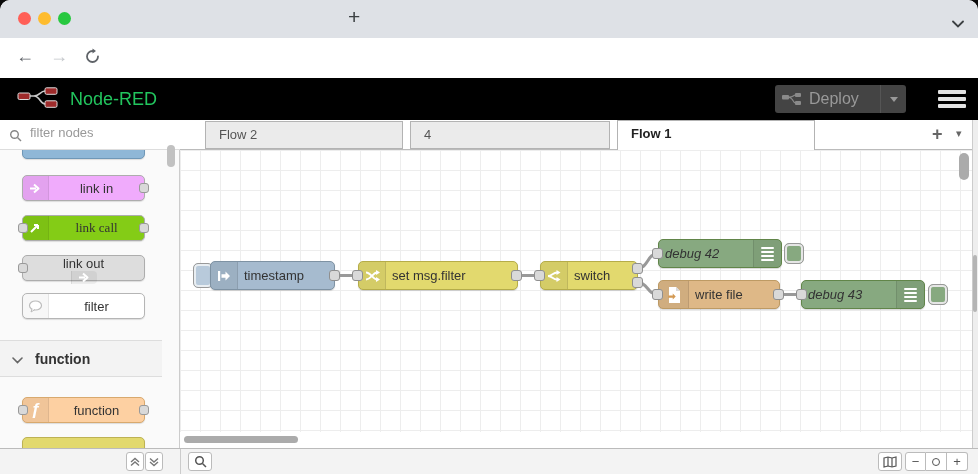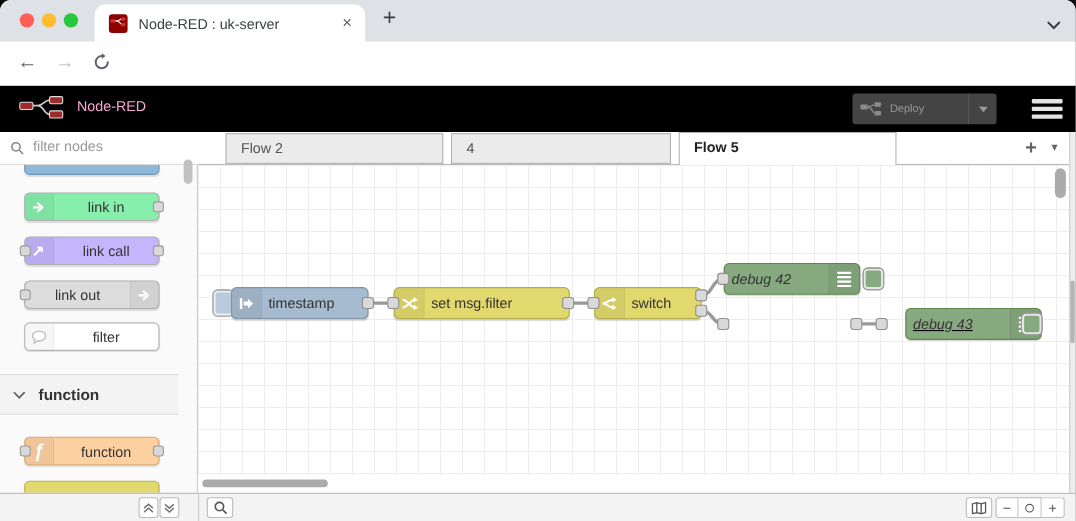--- a/index.html
+++ b/index.html
@@ -27,24 +27,24 @@
   .omni-url .host{color:#202124;}
   .omni-url .rest{color:#5f6368;}
   .omni-star{position:absolute;right:12px;top:5px;font-size:16px;color:#5f6368;line-height:19px;}
   .omni-share{position:absolute;right:42px;top:6px;}
   .ext{position:absolute;top:48px;}
   .avatar{position:absolute;left:916px;top:46px;width:25px;height:25px;border-radius:50%;background:radial-gradient(circle at 50% 38%,#e8c9a8 0 34%,#8a5a3c 35% 60%,#40342c 61% 100%);border:1px solid #c8b8a8;}
   .dots{position:absolute;left:957px;top:47px;font-size:16px;color:#5f6368;letter-spacing:0;}
   
   .nrheader{position:absolute;left:0;top:78px;width:978px;height:42px;background:#000;}
   .nrlogo{position:absolute;left:14px;top:8px;}
-  .nrtitle{position:absolute;left:70px;top:11px;font-size:13px;color:#f9a8d4;}
+  .nrtitle{position:absolute;left:70px;top:11px;font-size:18px;color:#22c55e;}
   .deploy{position:absolute;right:72px;top:7px;width:131px;height:28px;background:#444;border-radius:3px;display:flex;align-items:center;}
   .deploy .dicon{width:34px;display:flex;justify-content:center;}
-  .deploy .dlabel{flex:1;font-size:10px;color:#999;}
+  .deploy .dlabel{flex:1;font-size:16px;color:#999;}
   .deploy .dcaret{width:26px;height:28px;border-left:1px solid #555;display:flex;align-items:center;justify-content:center;}
   .tri-down{width:0;height:0;border-left:4px solid transparent;border-right:4px solid transparent;border-top:5px solid #999;}
   .burger{position:absolute;right:12px;top:12px;width:28px;}
   .burger i{display:block;width:28px;height:3.5px;background:#e3e3e3;border-radius:1px;margin-bottom:3.5px;}
   
   .palette{position:absolute;left:0;top:120px;width:180px;height:328px;background:#fafafa;border-right:1px solid #ccc;}
   .psearch{position:absolute;left:0;top:0;width:180px;height:30px;background:#fff;border-bottom:1px solid #ddd;}
   .psearch input{position:absolute;left:28px;top:4px;width:140px;border:none;outline:none;font-size:13px;color:#444;background:transparent;font-family:"Liberation Sans",sans-serif;}
   .psearch input::placeholder{color:#999;}
   .psearch .mag{position:absolute;left:9px;top:8px;}
@@ -95,32 +95,20 @@
 </style>
 </head>
 <body>
 
 <div class="window">
 
   <div class="tabstrip">
     <span class="tl r"></span>
     <span class="tl y"></span>
     <span class="tl g"></span>
-    <div class="btab">
-      <span class="fav">
-        <svg width="17" height="17" viewBox="0 0 17 17">
-            <path d="M3,6 h4 M7,6 C10,6 10,4 12,4 M7,6 C10,6 10,9 12,9" stroke="#fff" stroke-width="1" fill="none"></path>
-            <rect x="1.5" y="4.5" width="4" height="3" rx="0.8" fill="#c33"></rect>
-            <rect x="11" y="2.8" width="4" height="3" rx="0.8" fill="#c33"></rect>
-            <rect x="11" y="7.8" width="4" height="3" rx="0.8" fill="#c33"></rect>
-          </svg>
-      </span>
-      <span class="title">Node-RED : uk-server</span>
-      <span class="close">×</span>
-    </div>
     <span class="newtab">+</span>
     <span class="strip-chev">
       <svg width="12" height="8" viewBox="0 0 12 8">
           <path d="M1,1.5 L6,6.5 L11,1.5" stroke="#3c4043" stroke-width="1.8" fill="none" stroke-linecap="round"></path>
         </svg>
     </span>
   </div>
 
   <div class="toolbar">
     <span class="navbtn" style="left:16px;">←</span>
@@ -229,42 +217,42 @@
         <svg width="13" height="13" viewBox="0 0 13 13">
             <circle cx="5.5" cy="5.5" r="3.8" stroke="#888" stroke-width="1.4" fill="none"></circle>
             <path d="M8.5,8.5 L12,12" stroke="#888" stroke-width="1.4"></path>
           </svg>
       </span>
       <input placeholder="filter nodes" style="">
     </div>
     <div class="pscroll">
       <div class="pnode" style="top:-17px;height:26px;background:#8fb7d7;border-color:#6f97b7;"></div>
 
-      <div class="pnode" style="top:25px;background:#86efac;">
+      <div class="pnode" style="top:25px;background:#f0abfc;">
         <span class="nicon l">
           <svg width="13" height="13" viewBox="0 0 13 13">
               <path d="M1,6.5 h6 M5,2.5 L9.5,6.5 L5,10.5" stroke="#fff" stroke-width="2" fill="none" stroke-linejoin="round"></path>
             </svg>
         </span>
         <span class="nlabel">link in</span>
         <span class="pport r"></span>
       </div>
 
-      <div class="pnode" style="top:65px;background:#c4b5fd;">
+      <div class="pnode" style="top:65px;background:#84cc16;font-family:Liberation Serif, serif;">
         <span class="nicon l">
           <svg width="13" height="13" viewBox="0 0 13 13">
               <path d="M2,10 L9,3 M9,3 h-4 M9,3 v4" stroke="#fff" stroke-width="2" fill="none"></path>
             </svg>
         </span>
         <span class="nlabel">link call</span>
         <span class="pport l"></span>
         <span class="pport r"></span>
       </div>
 
-      <div class="pnode" style="top:105px;background:#dddddd;">
+      <div class="pnode" style="top:105px;background:#dddddd;flex-direction:column;">
         <span class="nlabel">link out</span>
         <span class="nicon r">
           <svg width="13" height="13" viewBox="0 0 13 13">
               <path d="M1,6.5 h6 M5,2.5 L9.5,6.5 L5,10.5" stroke="#fff" stroke-width="2" fill="none" stroke-linejoin="round"></path>
             </svg>
         </span>
         <span class="pport l"></span>
       </div>
 
       <div class="pnode" style="top:143px;background:#ffffff;border-color:#b5b5b5;">
@@ -296,21 +284,21 @@
       </div>
 
       <div class="pnode" style="top:287px;background:#e2d96e;border-color:#bdb254;"></div>
     </div>
     <span class="pvthumb"></span>
   </div>
 
   <div class="flowtabs">
     <div class="ftab" style="left:25px;width:198px;"><span>Flow 2</span></div>
     <div class="ftab" style="left:230px;width:200px;"><span>4</span></div>
-    <div class="ftab active" style="left:437px;width:198px;"><span>Flow 5</span></div>
+    <div class="ftab active" style="left:437px;width:198px;"><span>Flow 1</span></div>
     <span class="ftab-plus">+</span>
     <span class="ftab-chev">▾</span>
   </div>
 
   <div class="canvas">
     <svg width="792" height="298" style="position:absolute;left:0;top:0;">
       <g stroke="#999" stroke-width="3" fill="none" stroke-linecap="round">
         <path d="M155,125.5 H178"></path>
         <path d="M337,125.5 H360"></path>
         <path d="M458,118.5 C468,118.5 467,103.5 478,103.5"></path>
@@ -372,24 +360,34 @@
             <i></i>
             <i></i>
             <i></i>
             <i></i>
           </span>
         </span>
     </div>
     <span class="dbg-btn" style="left:604px;top:93px;"></span>
 
     <span class="fport" style="left:472px;top:139px;"></span>
+    <div class="fnode" style="left:478px;top:130px;width:122px;background:#deb887;border:1px solid #bd9a64;">
+      <span class="nicon l" style="width:30px;">
+        <svg width="16" height="18" viewBox="0 0 16 18">
+            <path d="M3,1 h7 l4,4 v12 H3 Z" fill="#fff"></path>
+            <path d="M10,1 l4,4 h-4 Z" fill="#d9d9d9"></path>
+            <path d="M1,9.5 h6 v-2.5 L11,11 L7,15 v-2.5 h-6 Z" fill="#d49a54" transform="scale(0.75) translate(2,3)"></path>
+          </svg>
+      </span>
+      <span class="nlabel">write file</span>
+    </div>
     <span class="fport" style="left:593px;top:139px;"></span>
 
     <span class="fport" style="left:616px;top:139px;"></span>
-    <div class="fnode" style="left:643px;top:130px;width:124px;background:#87a980;border:1px solid #618549;text-decoration:underline;">
+    <div class="fnode" style="left:621px;top:130px;width:124px;background:#87a980;border:1px solid #618549;">
       <span class="nlabel italic">debug 43</span>
       <span class="nicon r" style="width:28px;">
           <span class="bars">
             <i></i>
             <i></i>
             <i></i>
             <i></i>
           </span>
         </span>
     </div>

